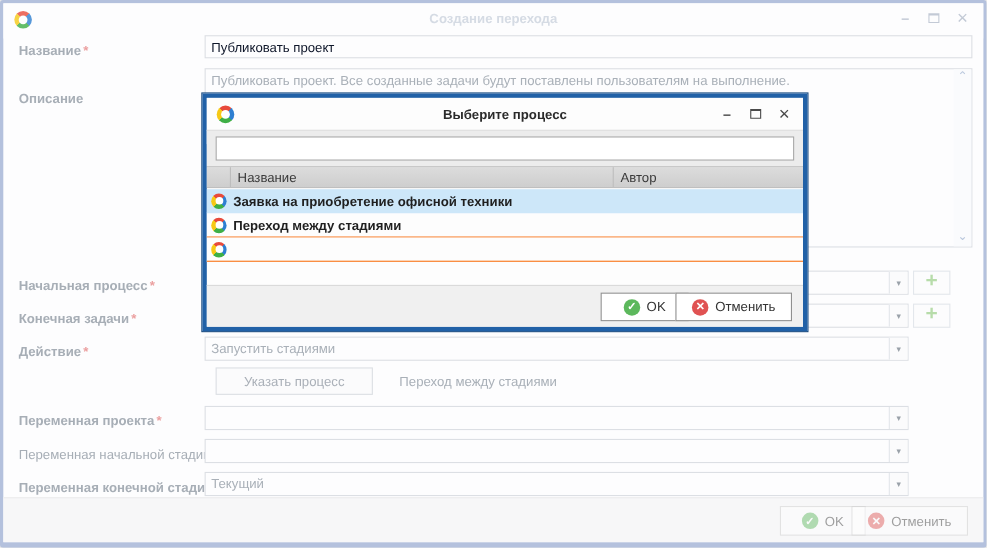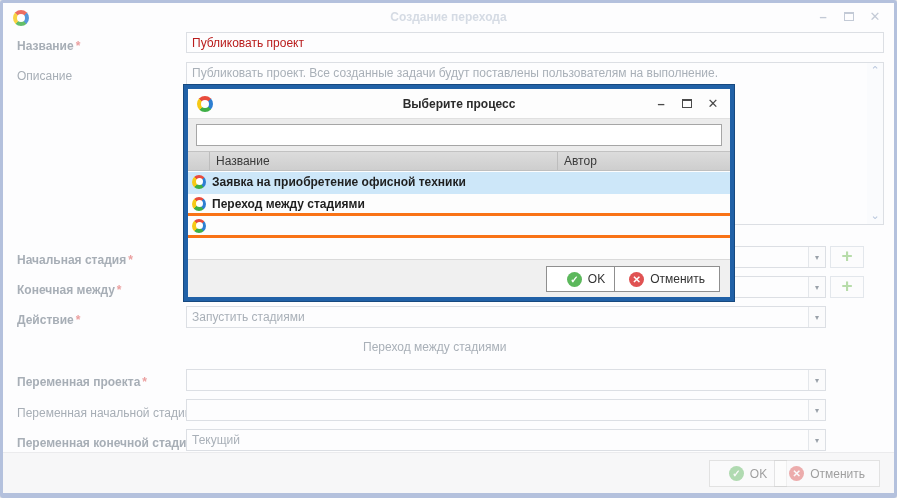--- a/index.html
+++ b/index.html
@@ -22,21 +22,21 @@
   .ctl-btn { width:14px; height:14px; display:flex; align-items:center; justify-content:center;
     font-size:13px; cursor:default; }
   .ctl-box { width:10px; height:9px; border:1px solid currentColor; border-top-width:2px; }
   .minus-glyph { font-weight:bold; letter-spacing:0; }
 
   .flabel { position:absolute; left:14px; color:#a7aeb6; white-space:nowrap; }
   .req { color:#eba0a0; font-weight:bold; margin-left:2px; }
   .bold { font-weight:bold; }
 
   .tinput { position:absolute; left:183px; width:698px; height:21px; border:1px solid #dcdfe4;
-    background:#fdfdfe; color:#b91c1c; font-family:inherit; font-size:12px; padding:2px 5px; outline:none; }
+    background:#fdfdfe; color:#0f172a; font-family:inherit; font-size:12px; padding:2px 5px; outline:none; }
   .tarea { position:absolute; left:183px; top:59px; width:698px; height:163px;
     border:1px solid #dcdfe4; background:#fdfdfe; color:#a9b0b8; font-family:inherit; font-size:12px;
     padding:3px 20px 3px 5px; resize:none; outline:none; overflow:hidden; }
   .vscroll { position:absolute; left:864px; top:60px; width:16px; height:161px; background:#fafbfd; }
   .vscroll .arr { position:absolute; left:0; width:16px; height:16px; color:#b9c7dd;
     font-size:11px; text-align:center; line-height:14px; }
   .arr-up { top:0; } .arr-down { bottom:0; }
 
   .combo { position:absolute; left:183px; width:640px; height:22px; border:1px solid #dcdfe4;
     background:#fdfdfe; color:#a9b0b8; display:flex; align-items:center; }
@@ -76,21 +76,21 @@
   .search-input { position:absolute; left:8px; top:5px; width:526px; height:22px;
     border:1px solid #a6a6a6; background:#fff; font-family:inherit; font-size:12px; padding:0 5px; outline:none; }
   .grid-header { position:absolute; left:0; right:0; top:62px; height:20px; display:flex;
     background:linear-gradient(#dcdcdc,#cecece); border-top:1px solid #c2c2c2; border-bottom:1px solid #bfbfbf;
     color:#3a3a3a; }
   .gh-cell { display:flex; align-items:center; padding:0 6px; border-right:1px solid #bdbdbd; }
   .gh-icon { width:22px; padding:0; }
   .gh-name { flex:1; }
   .gh-author { width:172px; border-right:none; }
   .grid-row { position:absolute; left:0; right:0; height:22px; display:flex; align-items:center;
-    background:#fdfdfd; border-bottom:3px solid #f97316; color:#1f1f1f; font-weight:600; cursor:default; }
+    background:#fdfdfd; border-bottom:1px solid #f97316; color:#1f1f1f; font-weight:600; cursor:default; }
   .grid-row.selected { background:#cde7f9; border-bottom-color:#cde7f9; }
   .row-icon { width:14px; height:14px; margin:0 6px 0 4px; border-radius:50%; position:relative; flex:0 0 auto;
     background:conic-gradient(from -45deg, #e84b3c 0 25%, #2e7fd1 25% 50%, #3faf46 50% 75%, #f6c916 75% 100%); }
   .row-icon i { position:absolute; inset:3.5px; background:#fff; border-radius:50%; }
   .row-name { flex:1; white-space:nowrap; overflow:hidden; }
   .row-author { width:172px; }
   .modal-footer { position:absolute; left:0; right:0; bottom:0; height:38px; background:#f0f0f0;
     border-top:1px solid #dadada; }
   .modal-ok { position:absolute; right:104px; top:6px; width:80px; height:26px; border-color:#8f8f8f; }
   .modal-cancel { position:absolute; right:10px; top:6px; height:26px; border-color:#8f8f8f; }
@@ -112,55 +112,56 @@
         </span>
       <span class="ctl-btn">✕</span>
     </div>
   </div>
 
   <div class="flabel bold" style="top:36px;">
     <span>Название</span><span class="req">*</span>
   </div>
   <input class="tinput" style="top: 29px;" value="Публиковать проект">
 
-  <div class="flabel" style="top:66px;">
+  <div class="flabel" style="top:80px;font-weight:bold;">
     <span>Описание</span>
   </div>
   <textarea class="tarea" style="">Публиковать проект. Все созданные задачи будут поставлены пользователям на выполнение.</textarea>
   <div class="vscroll">
     <span class="arr arr-up">⌃</span>
     <span class="arr arr-down">⌄</span>
   </div>
 
   <div class="flabel bold" style="top:250px;">
-    <span>Начальная стадия</span><span class="req">*</span>
+    <span>Начальная процесс</span><span class="req">*</span>
   </div>
   <div class="combo" style="top:243px;">
     <span class="val"></span>
     <span class="drop">▾</span>
   </div>
   <div class="plusbtn" style="top:243px;">+</div>
 
   <div class="flabel bold" style="top:280px;">
-    <span>Конечная между</span><span class="req">*</span>
+    <span>Конечная задачи</span><span class="req">*</span>
   </div>
   <div class="combo" style="top:273px;">
     <span class="val"></span>
     <span class="drop">▾</span>
   </div>
   <div class="plusbtn" style="top:273px;">+</div>
 
   <div class="flabel bold" style="top:310px;">
     <span>Действие</span><span class="req">*</span>
   </div>
   <div class="combo" style="top:303px;">
     <span class="val">Запустить стадиями</span>
     <span class="drop">▾</span>
   </div>
 
+  <button class="specify-btn">Указать процесс</button>
   <div class="specify-note">Переход между стадиями</div>
 
   <div class="flabel bold" style="top:372px;">
     <span>Переменная проекта</span><span class="req">*</span>
   </div>
   <div class="combo" style="top:366px;">
     <span class="val"></span>
     <span class="drop">▾</span>
   </div>
 

